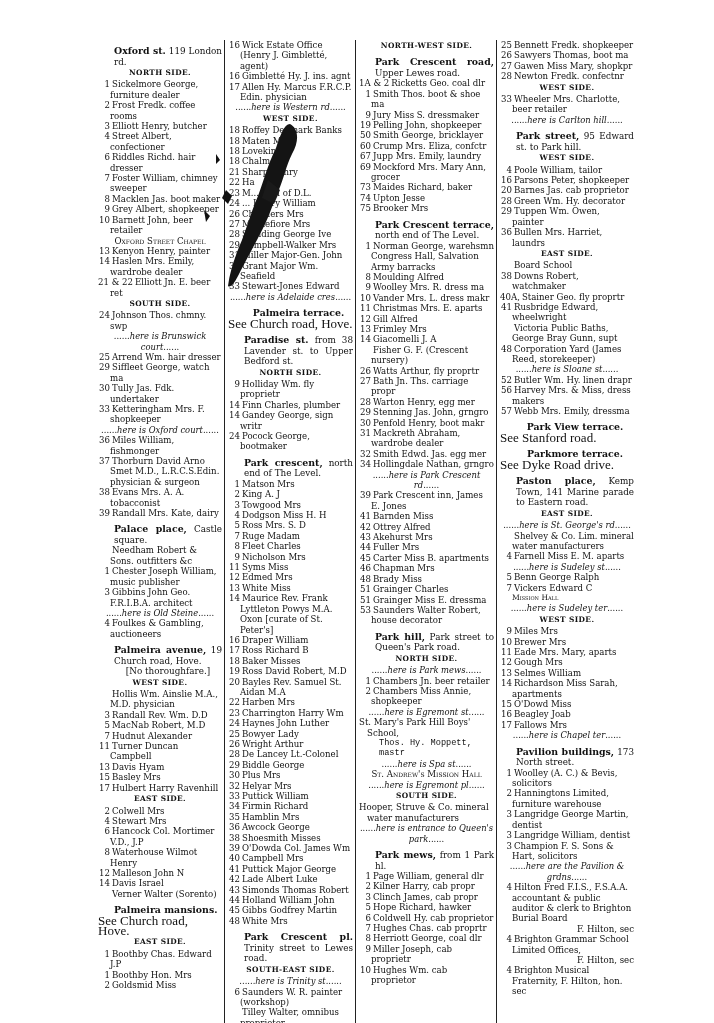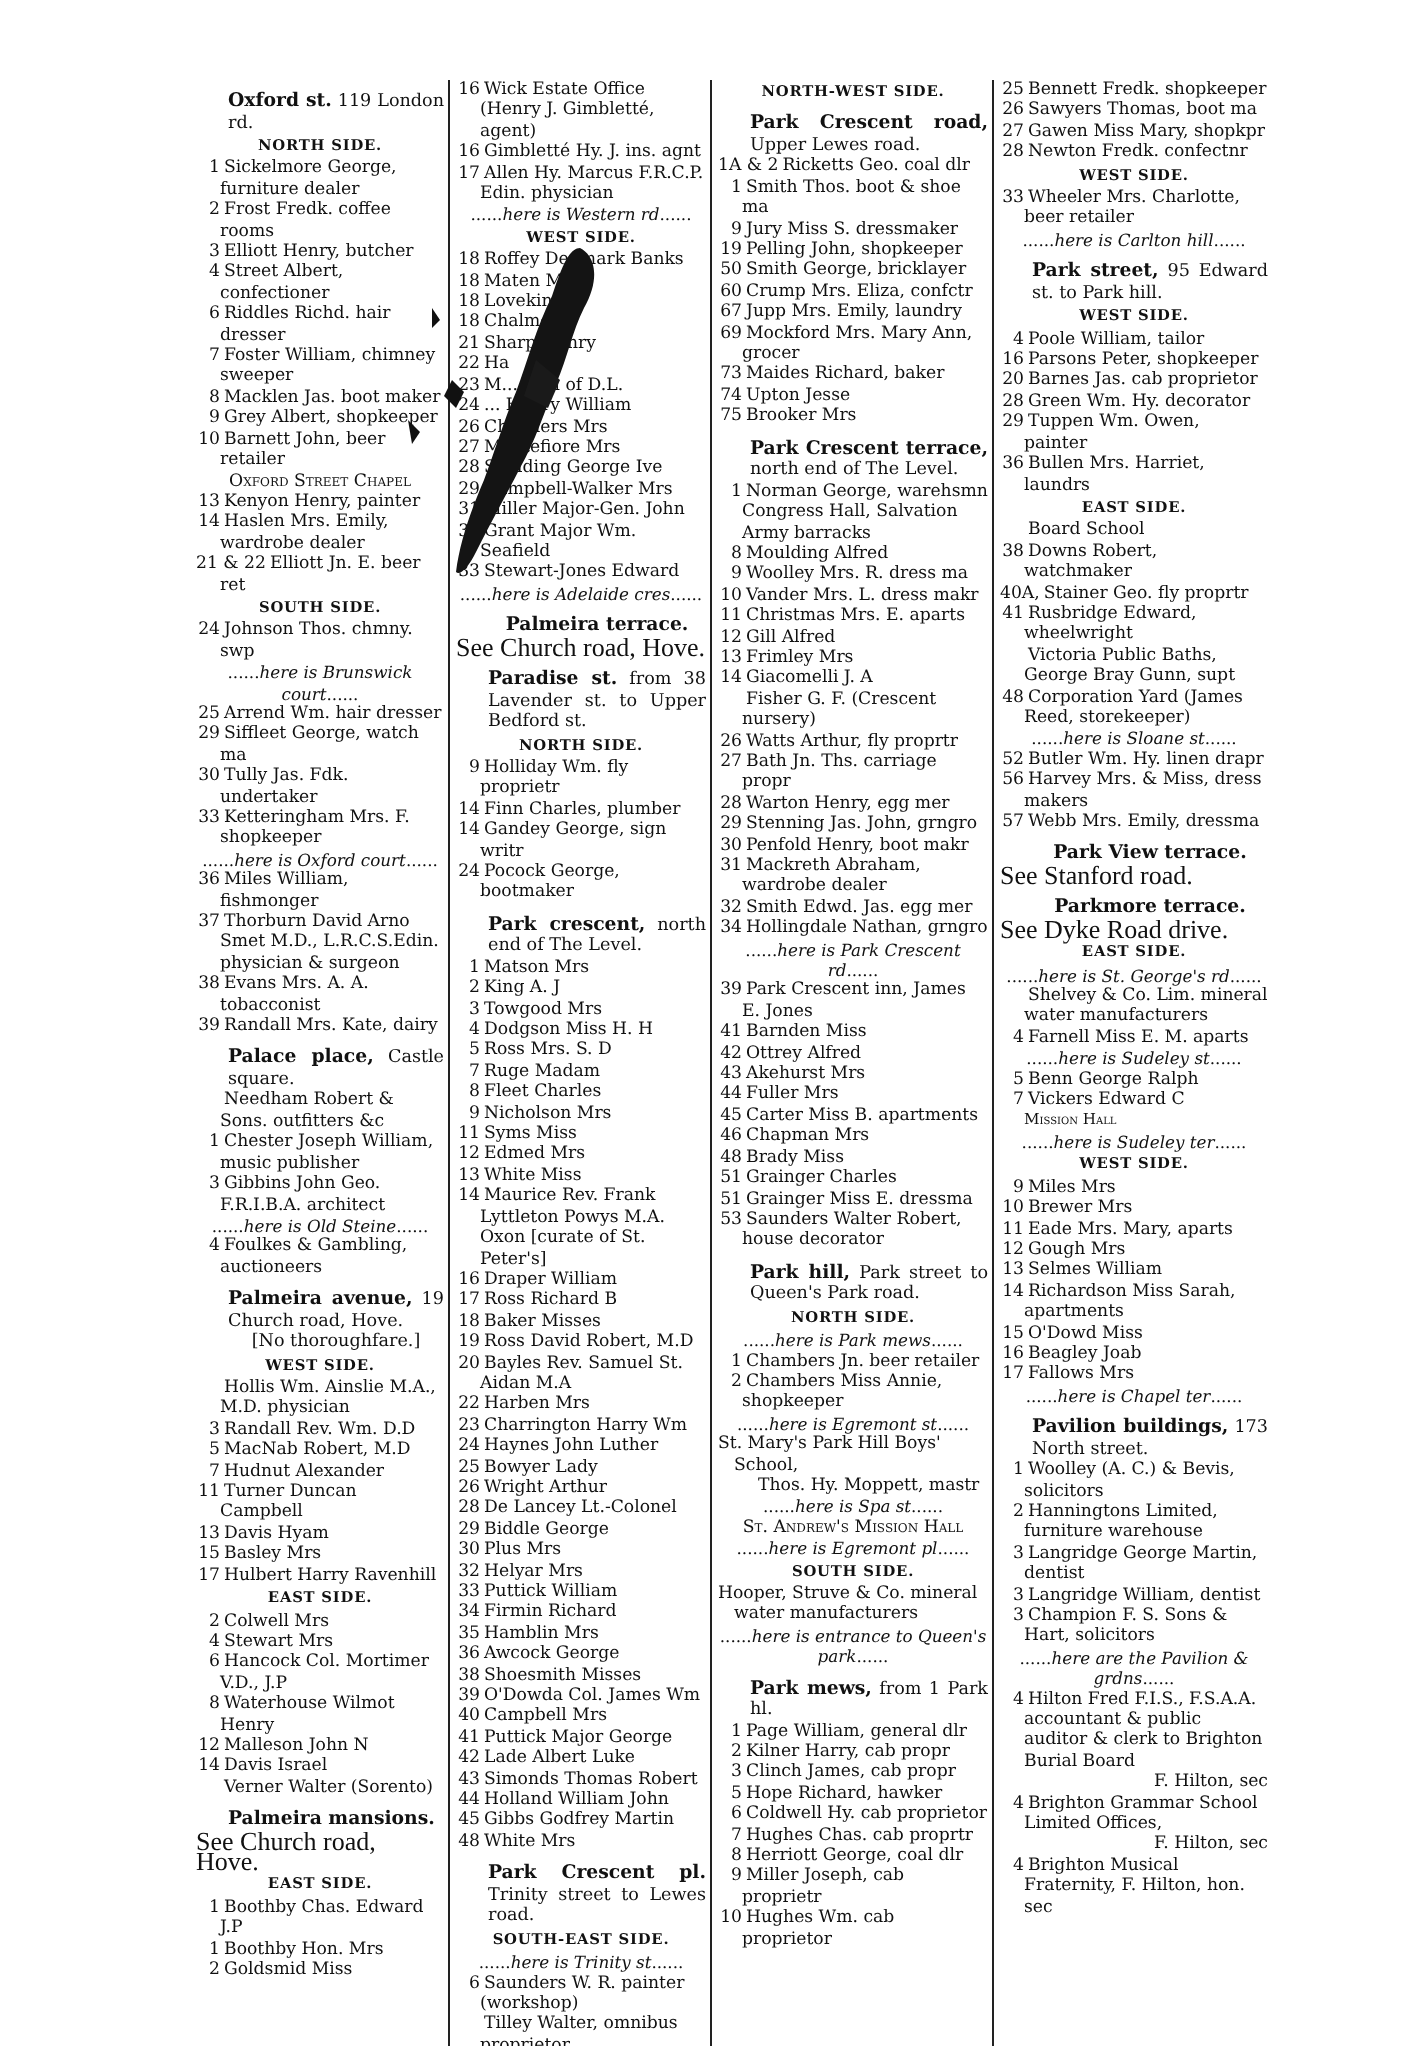--- a/index.html
+++ b/index.html
@@ -238,21 +238,21 @@
         <div class="e"><span class="n">51</span><span>Grainger Charles</span></div>
         <div class="e"><span class="n">51</span><span>Grainger Miss E. dressma</span></div>
         <div class="e"><span class="n">53</span><span>Saunders Walter Robert, house decorator</span></div>
         <div class="st"><b>Park hill,</b> <span>Park street to Queen's Park road.</span></div>
         <div class="side">NORTH SIDE.</div>
         <div class="here">here is Park mews</div>
         <div class="e"><span class="n">1</span><span>Chambers Jn. beer retailer</span></div>
         <div class="e"><span class="n">2</span><span>Chambers Miss Annie, shopkeeper</span></div>
         <div class="here">here is Egremont st</div>
         <div class="e" style="padding-left: 8px; text-indent: -8px;">St. Mary's Park Hill Boys' School,</div>
-        <div class="e plain" style="padding-left: 20px;">Thos. Hy. Moppett, mastr</div>
+        <div class="e plain" style="padding-left: 20px; font-family: Liberation Mono, monospace;">Thos. Hy. Moppett, mastr</div>
         <div class="here">here is Spa st</div>
         <div class="inst">St. Andrew's Mission Hall</div>
         <div class="here">here is Egremont pl</div>
         <div class="side">SOUTH SIDE.</div>
         <div class="e" style="padding-left: 8px; text-indent: -8px;">Hooper, Struve &amp; Co. mineral water manufacturers</div>
         <div class="here plain-here" style="text-align: center;">here is entrance to Queen's park</div>
         <div class="st"><b>Park mews,</b> <span>from 1 Park hl.</span></div>
         <div class="e"><span class="n">1</span><span>Page William, general dlr</span></div>
         <div class="e"><span class="n">2</span><span>Kilner Harry, cab propr</span></div>
         <div class="e"><span class="n">3</span><span>Clinch James, cab propr</span></div>
@@ -287,20 +287,21 @@
         <div class="e"><span class="n"></span><span>Victoria Public Baths, George Bray Gunn, supt</span></div>
         <div class="e"><span class="n">48</span><span>Corporation Yard (James Reed, storekeeper)</span></div>
         <div class="here">here is Sloane st</div>
         <div class="e"><span class="n">52</span><span>Butler Wm. Hy. linen drapr</span></div>
         <div class="e"><span class="n">56</span><span>Harvey Mrs. &amp; Miss, dress makers</span></div>
         <div class="e"><span class="n">57</span><span>Webb Mrs. Emily, dressma</span></div>
         <div class="st" style="text-align: center;"><b>Park View terrace.</b></div>
         <div class="see">See Stanford road.</div>
         <div class="st" style="text-align: center;"><b>Parkmore terrace.</b></div>
         <div class="see">See Dyke Road drive.</div>
+        <div class="st"><b>Paston place,</b> <span>Kemp Town, 141 Marine parade to Eastern road.</span></div>
         <div class="side">EAST SIDE.</div>
         <div class="here">here is St. George's rd</div>
         <div class="e"><span class="n"></span><span>Shelvey &amp; Co. Lim. mineral water manufacturers</span></div>
         <div class="e"><span class="n">4</span><span>Farnell Miss E. M. aparts</span></div>
         <div class="here">here is Sudeley st</div>
         <div class="e"><span class="n">5</span><span>Benn George Ralph</span></div>
         <div class="e"><span class="n">7</span><span>Vickers Edward C</span></div>
         <div class="e plain smallcaps">Mission Hall</div>
         <div class="here">here is Sudeley ter</div>
         <div class="side">WEST SIDE.</div>

